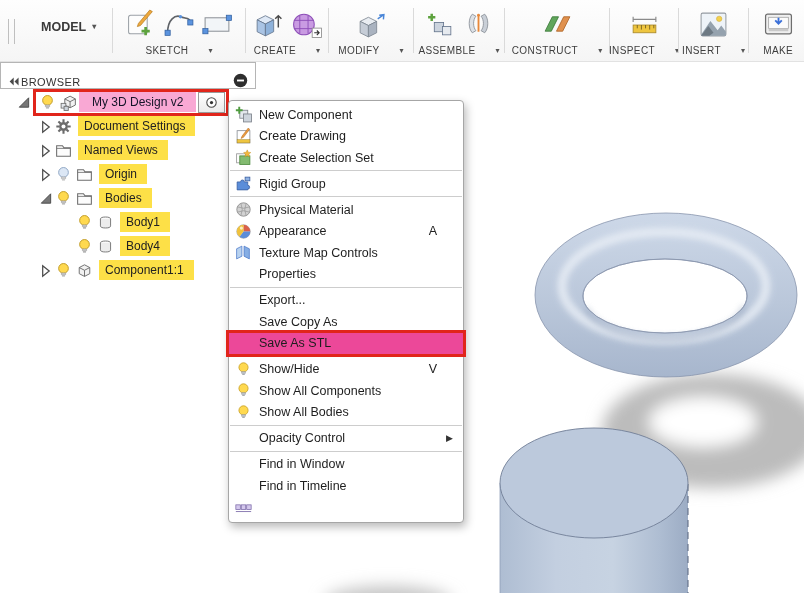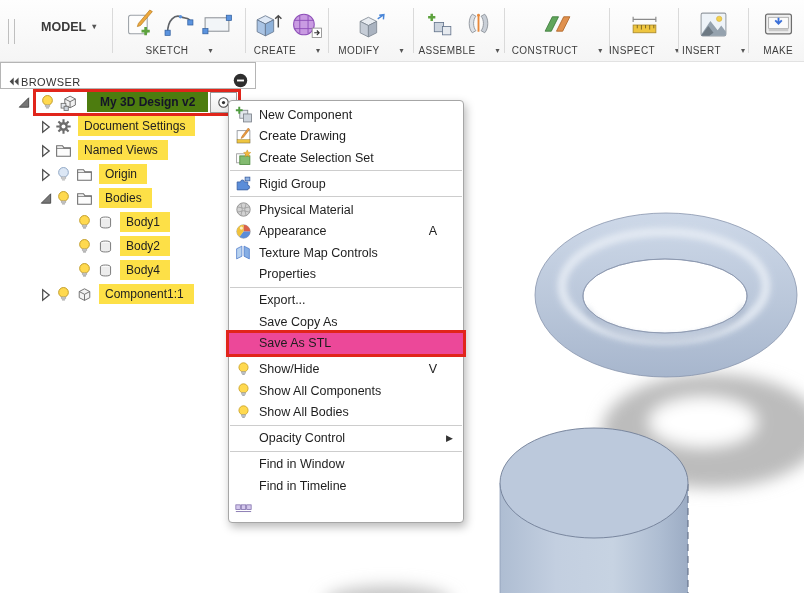--- a/index.html
+++ b/index.html
@@ -30,21 +30,21 @@
   .bh-minus{margin-left:auto;width:15px;height:15px;}
 
   
   .tree{position:absolute;left:0;top:90px;width:310px;z-index:2;}
   .tree-row{height:24px;display:flex;align-items:center;}
   .tw{flex:none;}
   svg.arrow-ico{width:15px;height:15px;}
   svg.tree-ico{width:19px;height:19px;margin:0 1px;}
   .pill{background:#fde047;padding:3px 10px 3px 6px;font-size:12px;color:#222;
         white-space:nowrap;margin-left:4px;}
-  .root-pill{background:#4d7c0f;color:#141428;font-weight:bold;padding:3px 13px;margin-left:8px;}
+  .root-pill{background:#f9a8d4;color:#141428;font-weight:normal;padding:3px 13px;margin-left:0;}
   .red-wrap{display:flex;align-items:center;border:3px solid #e1251b;padding:0 1px;margin-left:2px;}
   .radio-btn{width:25px;height:19px;background:linear-gradient(#ffffff,#ececec);
              border:1px solid #9a9a9a;display:flex;align-items:center;justify-content:center;margin-left:2px;}
   svg.radio-ico{width:13px;height:13px;}
 
   
   .ctx-menu{position:absolute;left:228px;top:100px;width:236px;box-sizing:border-box;
             background:#fff;border:1px solid #a6a6a6;border-radius:4px;
             box-shadow:2px 4px 10px rgba(0,0,0,.28);padding:3px 0 4px;z-index:10;}
   .mi{height:21.5px;display:flex;align-items:center;padding:0 10px 0 6px;
@@ -365,32 +365,20 @@
       <div class="tree-row" style="margin-left:74px">
         <svg class="tree-ico tw" viewBox="0 0 18 18">
           <circle cx="9" cy="7" r="4.6" fill="#ffd94f" stroke="#c09a25" stroke-width="0.9"></circle>
           <path d="M7,11.3 h4 v1.8 h-4 z" fill="#ccc" stroke="#999" stroke-width="0.5"></path>
           <path d="M7.6,13.4 h2.8 v1.4 h-2.8 z" fill="#aaa"></path>
         </svg>
         <svg class="tree-ico tw" viewBox="0 0 18 18">
           <ellipse cx="9" cy="5.8" rx="4.8" ry="2" fill="#fafafa" stroke="#777" stroke-width="0.9"></ellipse>
           <path d="M4.2,5.8 V12.2 A4.8,2 0 0 0 13.8,12.2 V5.8" fill="#ededed" stroke="#777" stroke-width="0.9"></path>
         </svg>
-        <span class="pill ">Body2</span>
-      </div>
-      <div class="tree-row" style="margin-left:74px">
-        <svg class="tree-ico tw" viewBox="0 0 18 18">
-          <circle cx="9" cy="7" r="4.6" fill="#ffd94f" stroke="#c09a25" stroke-width="0.9"></circle>
-          <path d="M7,11.3 h4 v1.8 h-4 z" fill="#ccc" stroke="#999" stroke-width="0.5"></path>
-          <path d="M7.6,13.4 h2.8 v1.4 h-2.8 z" fill="#aaa"></path>
-        </svg>
-        <svg class="tree-ico tw" viewBox="0 0 18 18">
-          <ellipse cx="9" cy="5.8" rx="4.8" ry="2" fill="#fafafa" stroke="#777" stroke-width="0.9"></ellipse>
-          <path d="M4.2,5.8 V12.2 A4.8,2 0 0 0 13.8,12.2 V5.8" fill="#ededed" stroke="#777" stroke-width="0.9"></path>
-        </svg>
         <span class="pill ">Body4</span>
       </div>
       <div class="tree-row" style="margin-left:38px">
         <svg class="arrow-ico tw" viewBox="0 0 16 16">
           <polygon points="5,3 12,8.5 5,14" fill="#fdfdfd" stroke="#4a4a4a" stroke-width="1.3"></polygon>
         </svg>
         <svg class="tree-ico tw" viewBox="0 0 18 18">
           <circle cx="9" cy="7" r="4.6" fill="#ffd94f" stroke="#c09a25" stroke-width="0.9"></circle>
           <path d="M7,11.3 h4 v1.8 h-4 z" fill="#ccc" stroke="#999" stroke-width="0.5"></path>
           <path d="M7.6,13.4 h2.8 v1.4 h-2.8 z" fill="#aaa"></path>

